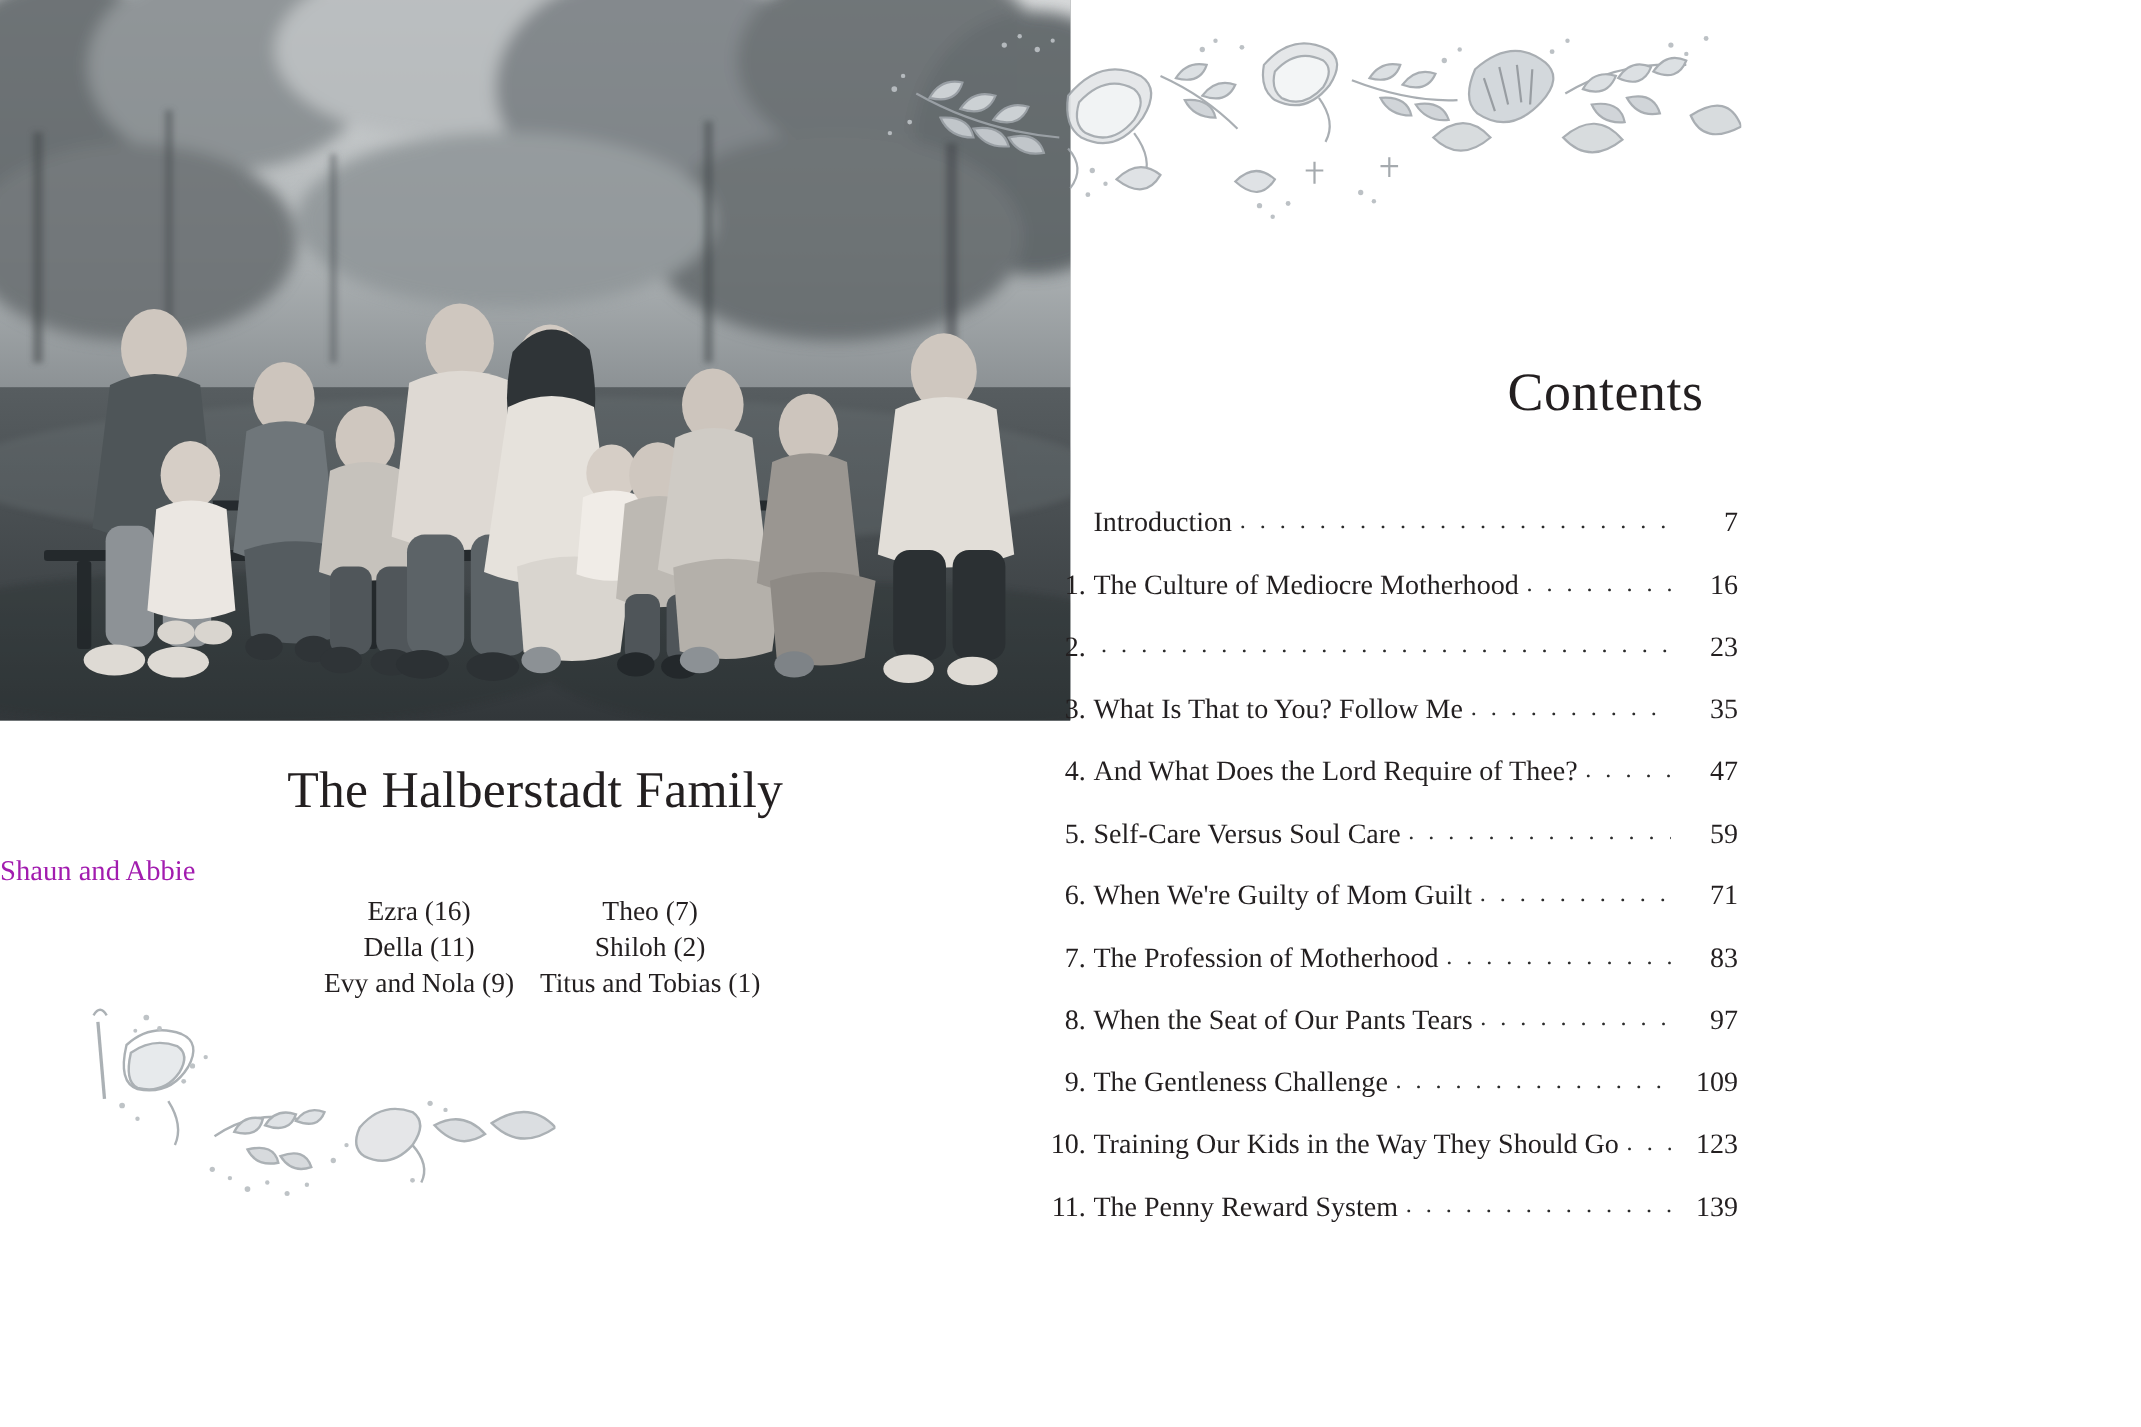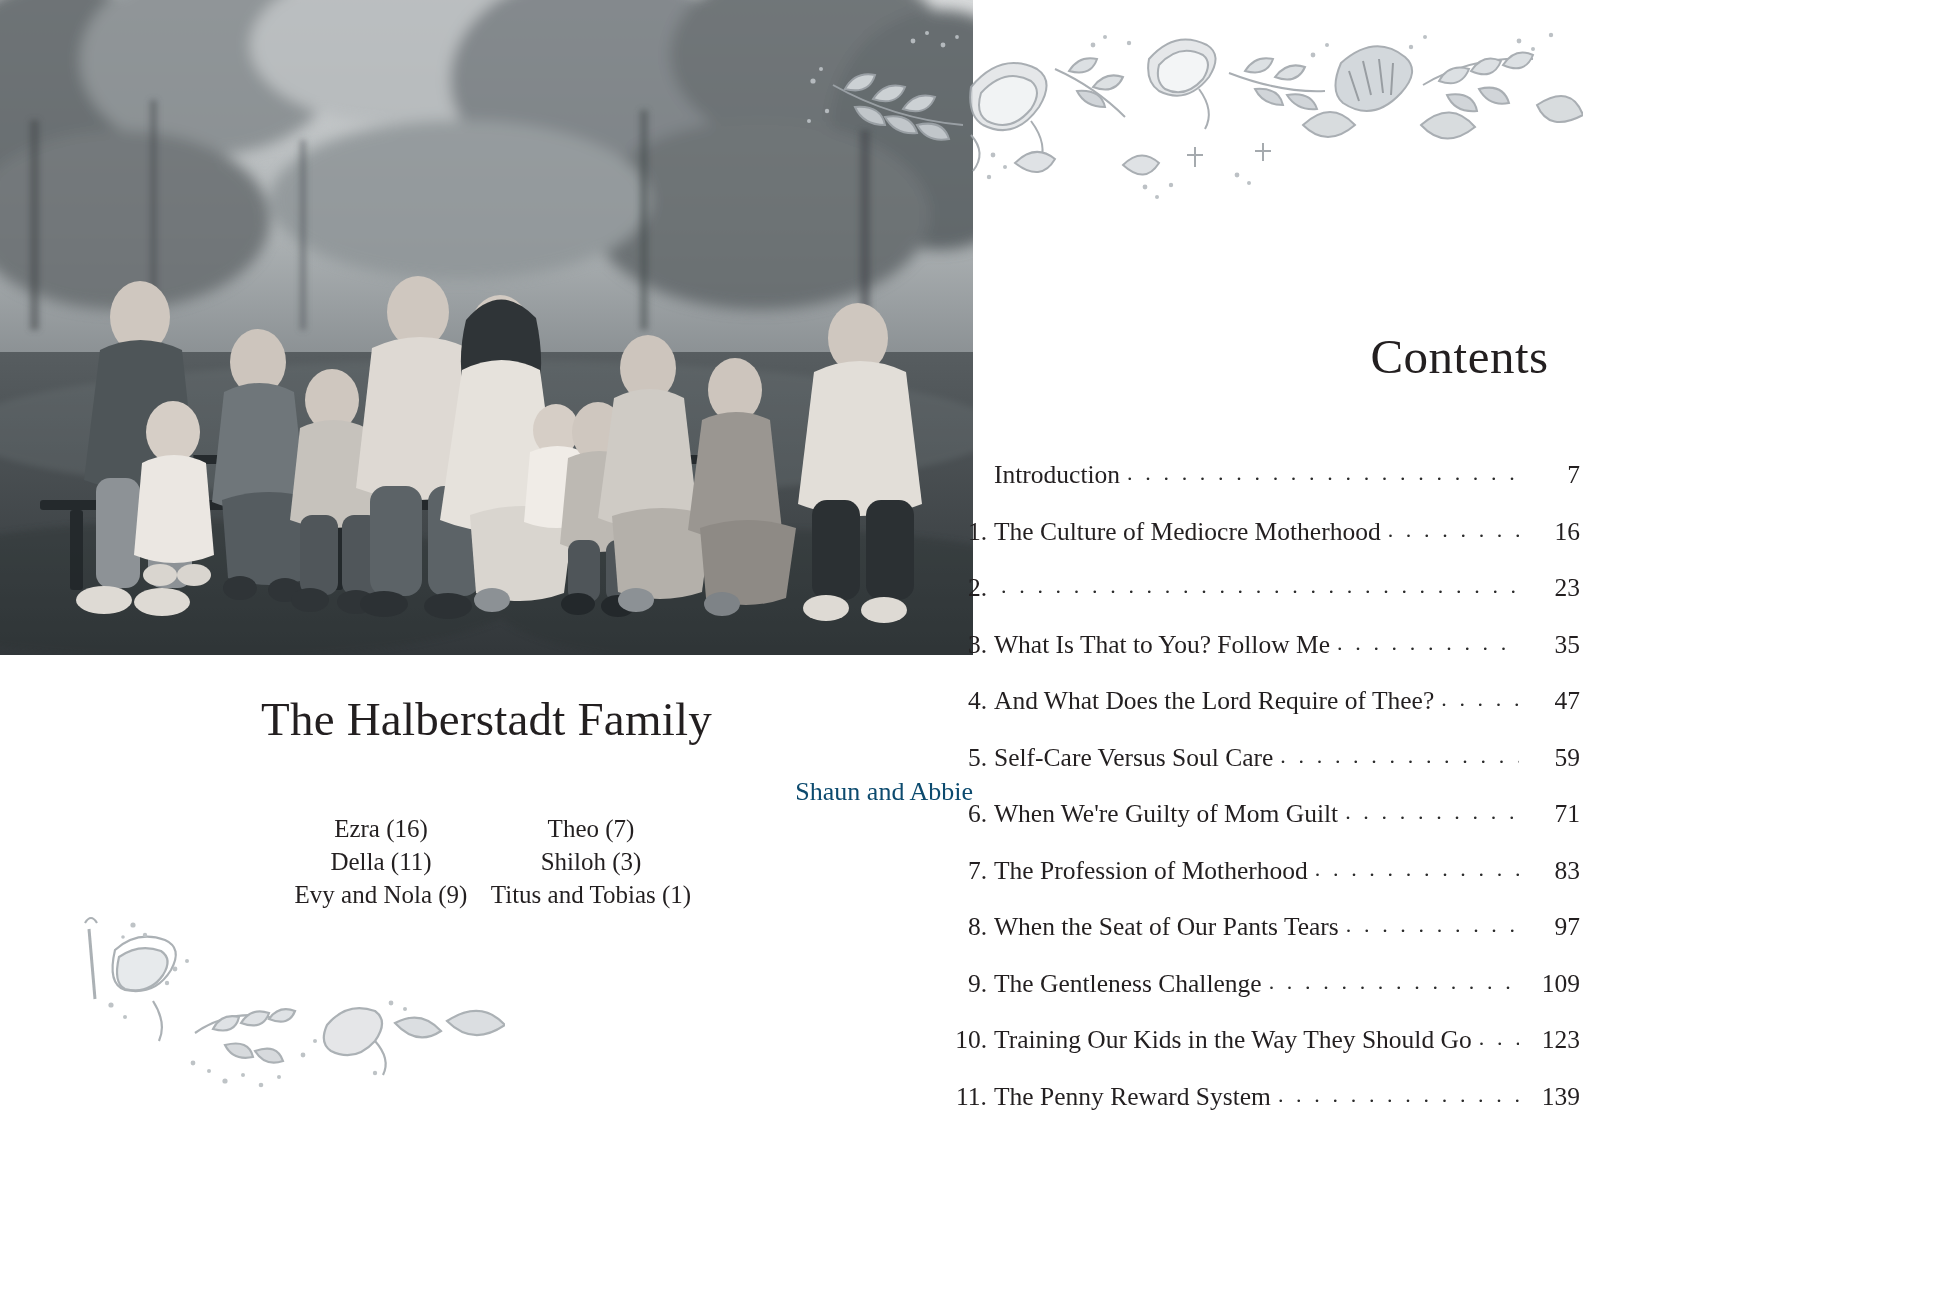--- a/index.html
+++ b/index.html
@@ -44,23 +44,23 @@
     letter-spacing: 0.2px;
     color: #231f20;
     font-family: "Liberation Serif", serif;
   }
 
   .parents-line {
     position: absolute;
     left: 0;
     top: 777px;
     width: 973px;
-    text-align: right;
+    text-align: left;
     font-size: 26px;
-    color: #0c4a6e;
+    color: #a21caf;
   }
 
   .children-grid {
     position: absolute;
     left: 276px;
     top: 812px;
     width: 420px;
     font-size: 25px;
     color: #231f20;
     line-height: 33px;
@@ -319,21 +319,21 @@
 
     <div class="parents-line">Shaun and Abbie</div>
 
     <div class="children-grid">
       <div class="children-row">
         <div class="child-col">Ezra (16)</div>
         <div class="child-col">Theo (7)</div>
       </div>
       <div class="children-row">
         <div class="child-col">Della (11)</div>
-        <div class="child-col">Shiloh (3)</div>
+        <div class="child-col">Shiloh (2)</div>
       </div>
       <div class="children-row">
         <div class="child-col">Evy and Nola (9)</div>
         <div class="child-col">Titus and Tobias (1)</div>
       </div>
     </div>
 
     <div class="left-flourish">
       <svg viewBox="0 0 430 200" width="430" height="200">
         <g fill="none" stroke="#9ba1a6" stroke-width="2.2" opacity="0.9">

